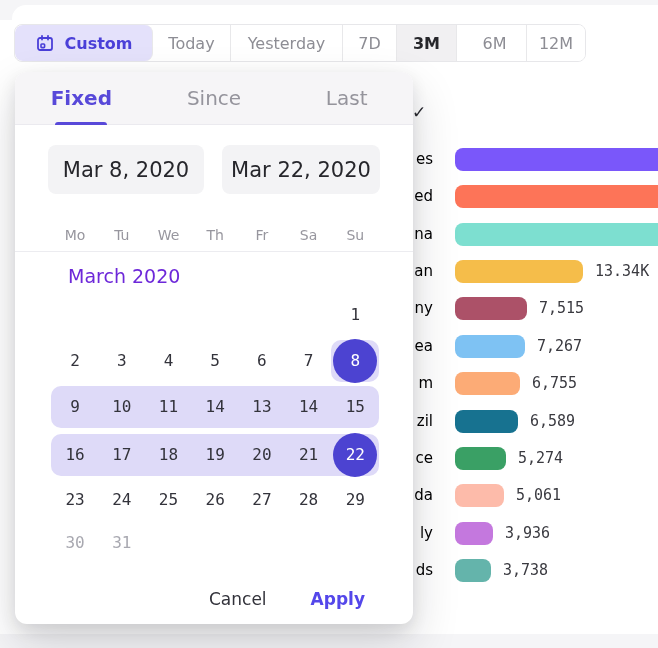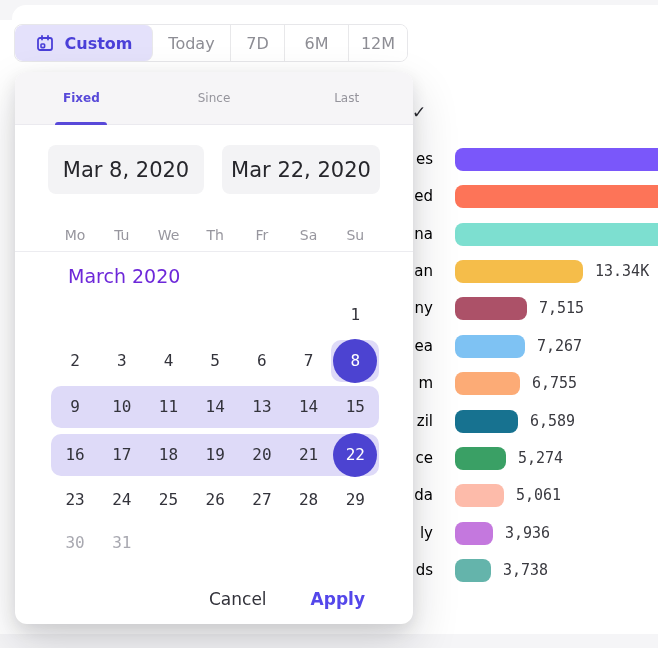--- a/index.html
+++ b/index.html
@@ -31,21 +31,21 @@
 
   .check-glyph { position:absolute; left:412px; top:102px; z-index:5; font-size:17px; font-weight:700; color:#2a2a30; }
 
   
   .popup { position:absolute; left:15px; top:72px; width:398px; height:552px; background:#fff;
            border-radius:12px; z-index:10;
            box-shadow:0 6px 16px rgba(16,16,32,.10), 0 20px 48px rgba(16,16,32,.16); }
   .dp-header { position:absolute; left:0; top:0; right:0; height:53px; background:#f6f5f7;
                border-bottom:1px solid #ebeaef; border-radius:12px 12px 0 0; display:flex; }
   .dp-tab { flex:1; position:relative; display:flex; align-items:center; justify-content:center;
-            font-size:12px; color:#95949c; cursor:pointer; }
+            font-size:20px; color:#95949c; cursor:pointer; }
   .dp-tab.active { color:#5849d9; font-weight:600; }
   .dp-underline { position:absolute; bottom:-1px; left:50%; transform:translateX(-50%);
                   width:52px; height:3px; border-radius:3px 3px 0 0; background:#5849d9; }
 
   .dp-input { position:absolute; top:73px; height:49px; background:#f3f3f5; border-radius:8px;
               display:flex; align-items:center; justify-content:center; font-size:21px; color:#26262b; cursor:text; }
   .dp-input.start { left:33px; width:156px; }
   .dp-input.end { left:207px; width:158px; }
 
   .dp-weekdays { position:absolute; left:0; top:150px; width:398px; height:26px; }
@@ -145,22 +145,24 @@
       <svg width="20" height="20" viewBox="0 0 20 20">
         <rect x="3" y="5" width="14" height="12" rx="2" fill="none" stroke="#4a3fd8" stroke-width="1.8"></rect>
         <line x1="7" y1="2.8" x2="7" y2="6.6" stroke="#4a3fd8" stroke-width="1.8" stroke-linecap="round"></line>
         <line x1="13" y1="2.8" x2="13" y2="6.6" stroke="#4a3fd8" stroke-width="1.8" stroke-linecap="round"></line>
         <rect x="6" y="11" width="3.6" height="3.6" rx="0.8" fill="none" stroke="#4a3fd8" stroke-width="1.6"></rect>
       </svg>
       <span>Custom</span>
     </div>
 
   <div class="seg" style="width: 78px;">Today</div>
+      <div class="seg" style="width: 112px;">Yesterday</div>
       <div class="seg" style="width: 54px;">7D</div>
-      <div class="seg" style="width: 64px;">6M</div>
+      <div class="seg active" style="width: 60px;">3M</div>
+      <div class="seg" style="width: 64px; margin-left: 6px;">6M</div>
       <div class="seg" style="width: 58px;">12M</div>
     </div>
 
   <div class="popup">
     <div class="dp-header" id="dp-tabs">
         <div class="dp-tab active">
           <span>Fixed</span>
           <div class="dp-underline"></div>
         </div>
         <div class="dp-tab">

